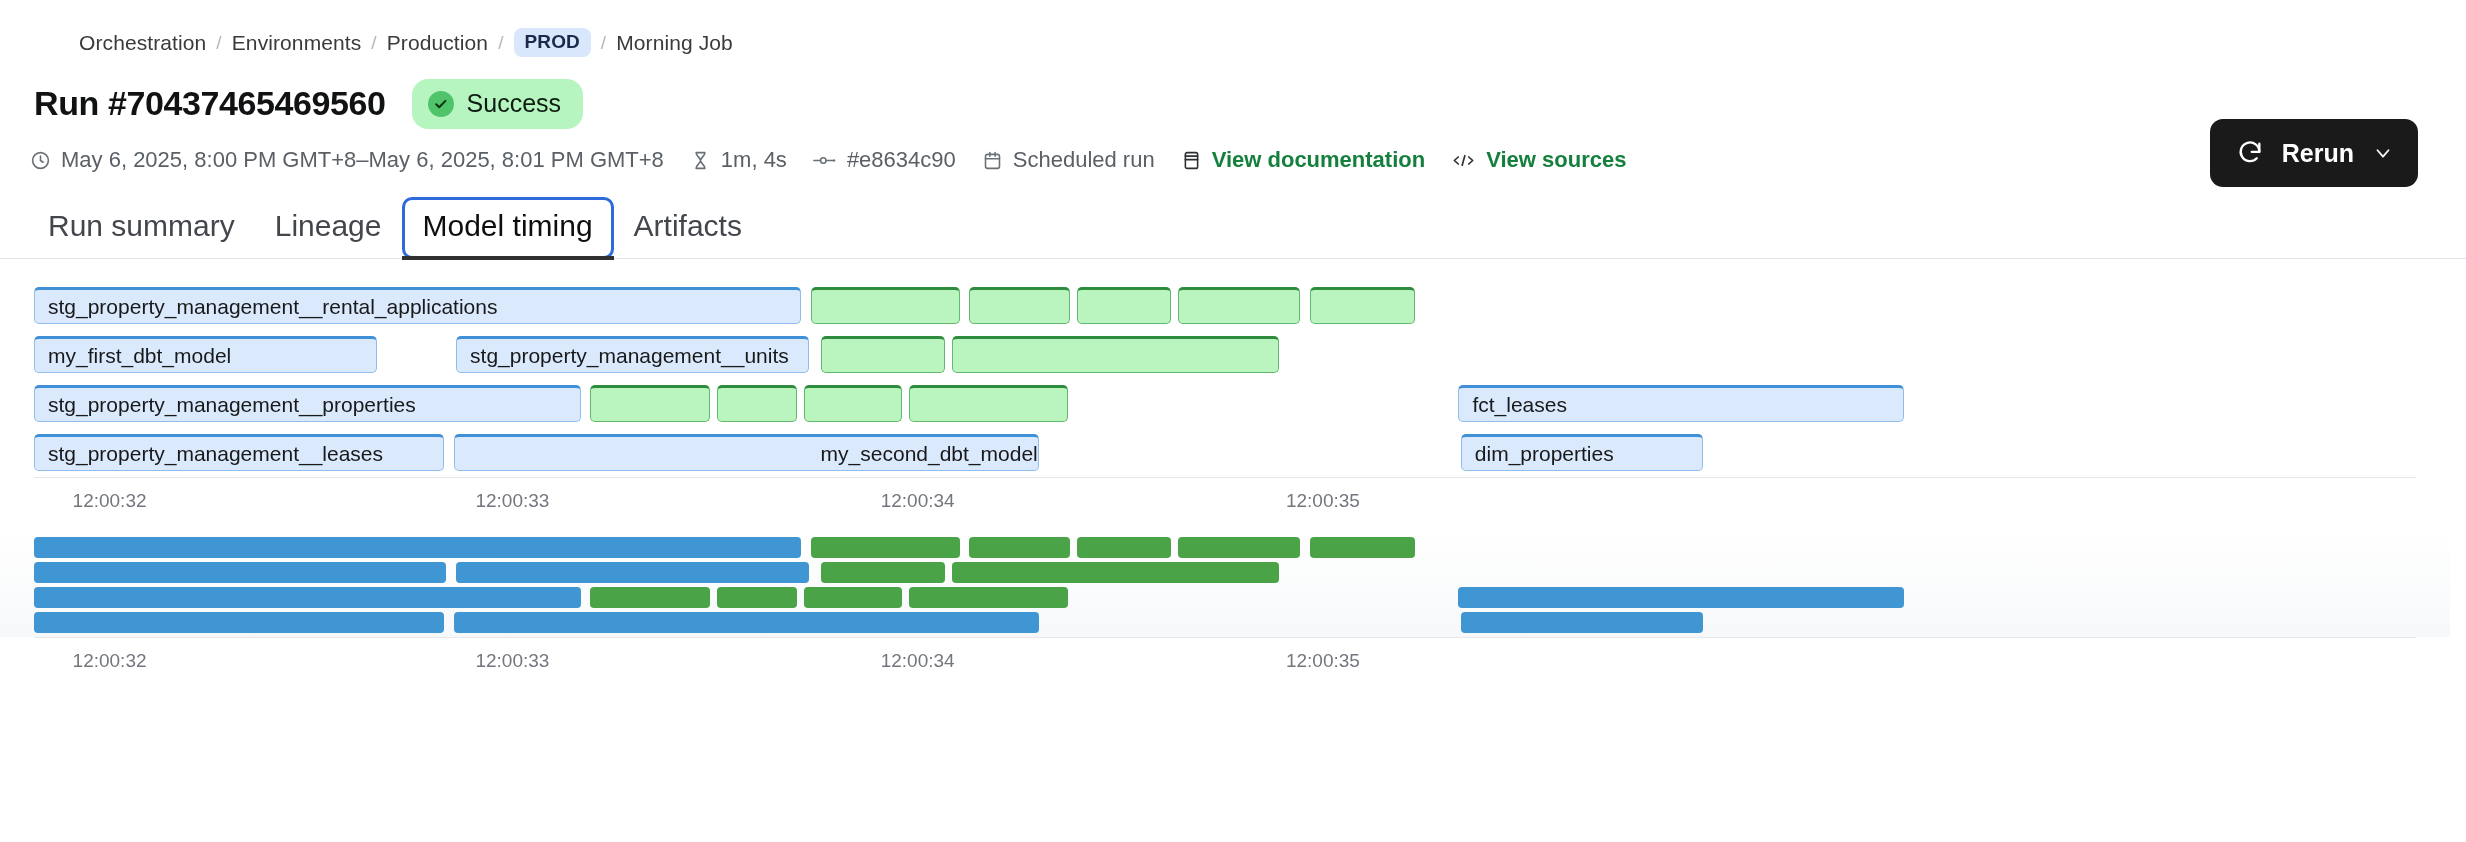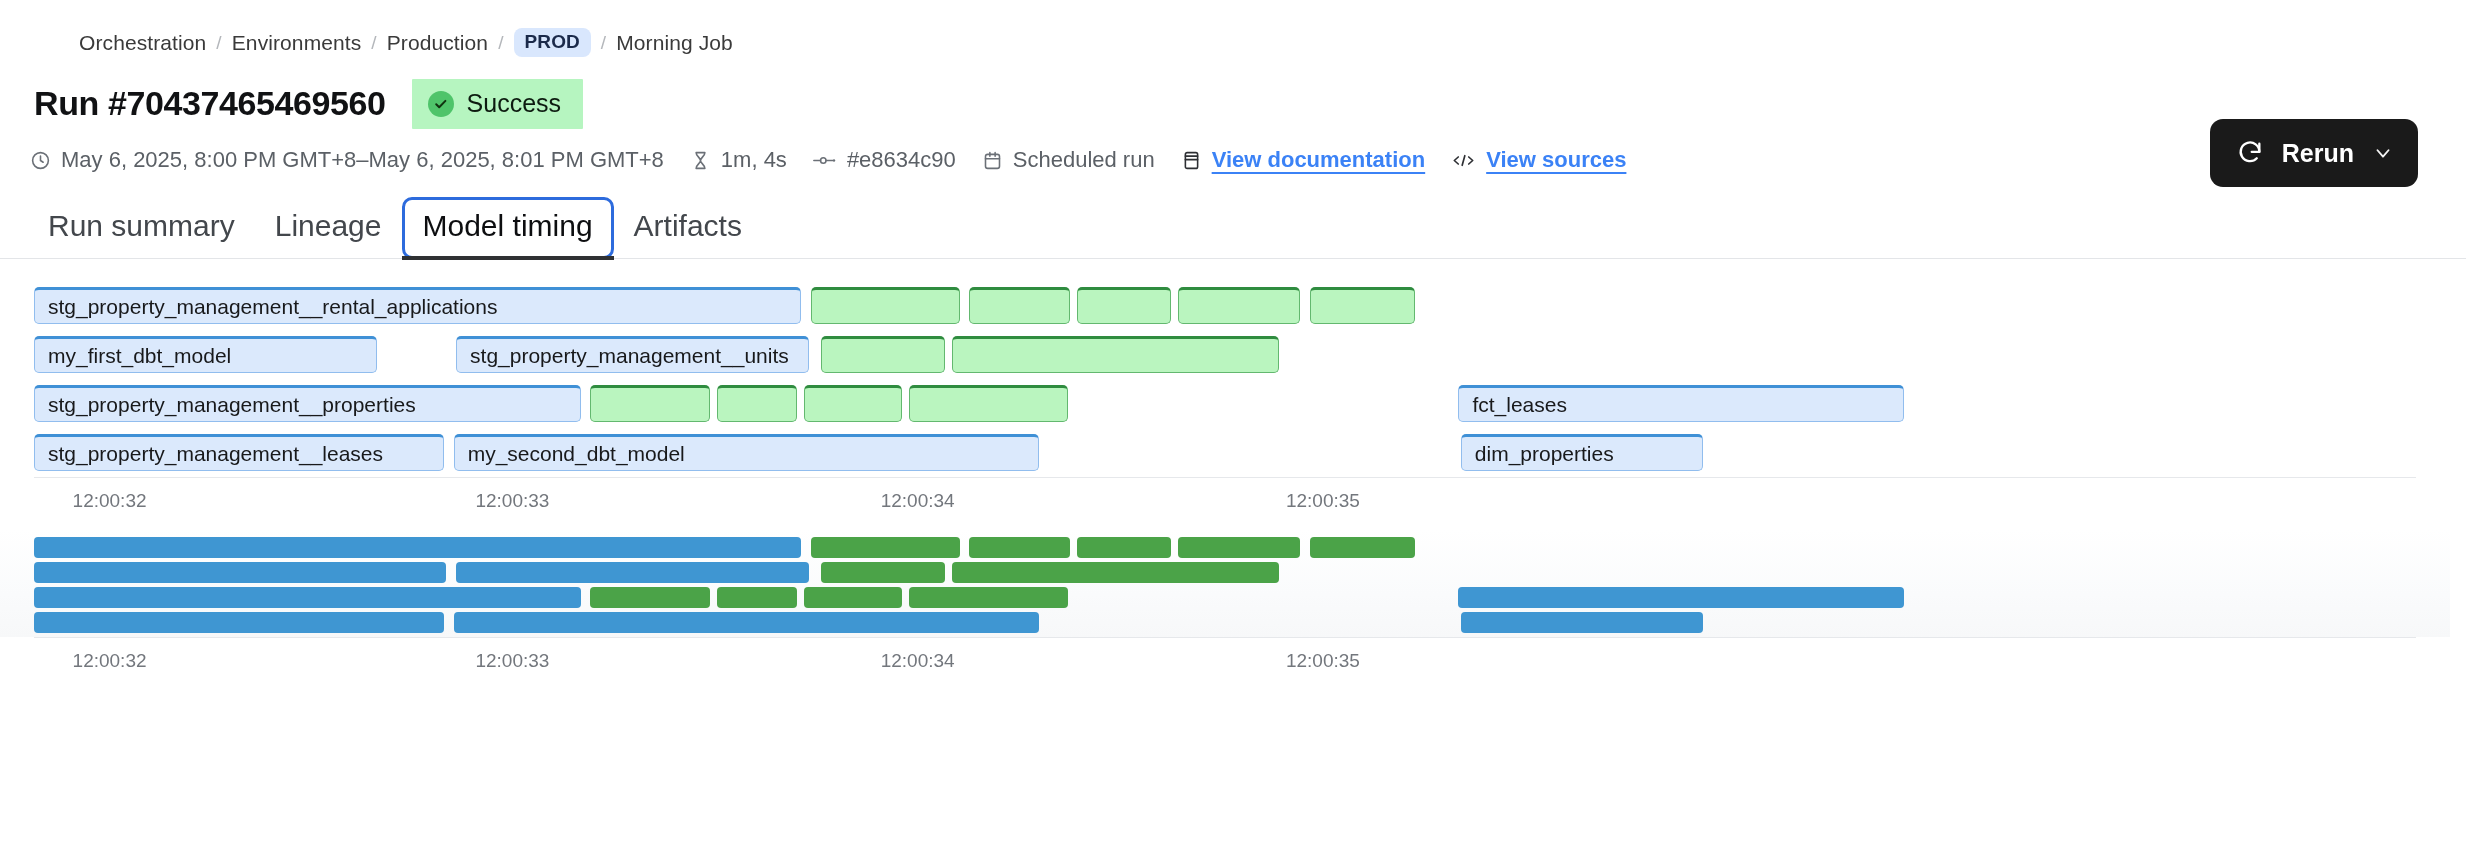--- a/index.html
+++ b/index.html
@@ -46,21 +46,21 @@
     font-weight: 700;
     letter-spacing: -0.4px;
     color: #111214;
     line-height: 1.05;
   }
   .status-badge {
     display: inline-flex;
     align-items: center;
     gap: 13px;
     background: #b6f5c0;
-    border-radius: 1px;
+    border-radius: 16px;
     padding: 10px 22px 11px 16px;
     font-size: 25px;
     font-weight: 400;
     color: #0d1b10;
   }
   .status-check {
     width: 26px; height: 26px;
     border-radius: 50%;
     background: #4fc46a;
     display: inline-flex;
@@ -101,23 +101,22 @@
     color: #5b6066;
   }
   .meta-item {
     display: inline-flex;
     align-items: center;
     gap: 10px;
     padding-right: 26px;
   }
   .meta-item .ico { display: inline-flex; align-items: center; justify-content: center; flex: none; }
   .meta-link {
-    color: #3b82f6;
+    color: #15803d;
     font-weight: 700;
-    text-decoration: underline;
     text-underline-offset: 5px;
     cursor: pointer;
   }
 
   
   .tabs {
     display: flex;
     align-items: flex-end;
     gap: 0;
     padding: 24px 0 0 28px;
@@ -367,21 +366,21 @@
           <div class="bar green" style="left: 803.758px; width: 98.318px;"></div>
           <div class="bar green" style="left: 909.27px; width: 158.268px;"></div>
           <div class="bar blue" style="left: 1458.41px; width: 446.028px;">
             <span class="bar-label">fct_leases</span>
           </div>
         </div>
         <div class="grow">
           <div class="bar blue" style="left: 34px; width: 410.058px;">
             <span class="bar-label">stg_property_management__leases</span>
           </div>
-          <div class="bar blue" style="left: 453.65px; width: 585.112px;">
+          <div class="bar blue" style="left: 453.65px; width: 585.112px; justify-content: flex-end;">
             <span class="bar-label">my_second_dbt_model</span>
           </div>
           <div class="bar blue" style="left: 1460.81px; width: 242.198px;">
             <span class="bar-label">dim_properties</span>
           </div>
         </div>
       </div>
     <div class="axis" id="gantt-axis">
         <div class="tick" style="left: 75.552px;">12:00:32</div>
         <div class="tick" style="left: 478.416px;">12:00:33</div>

